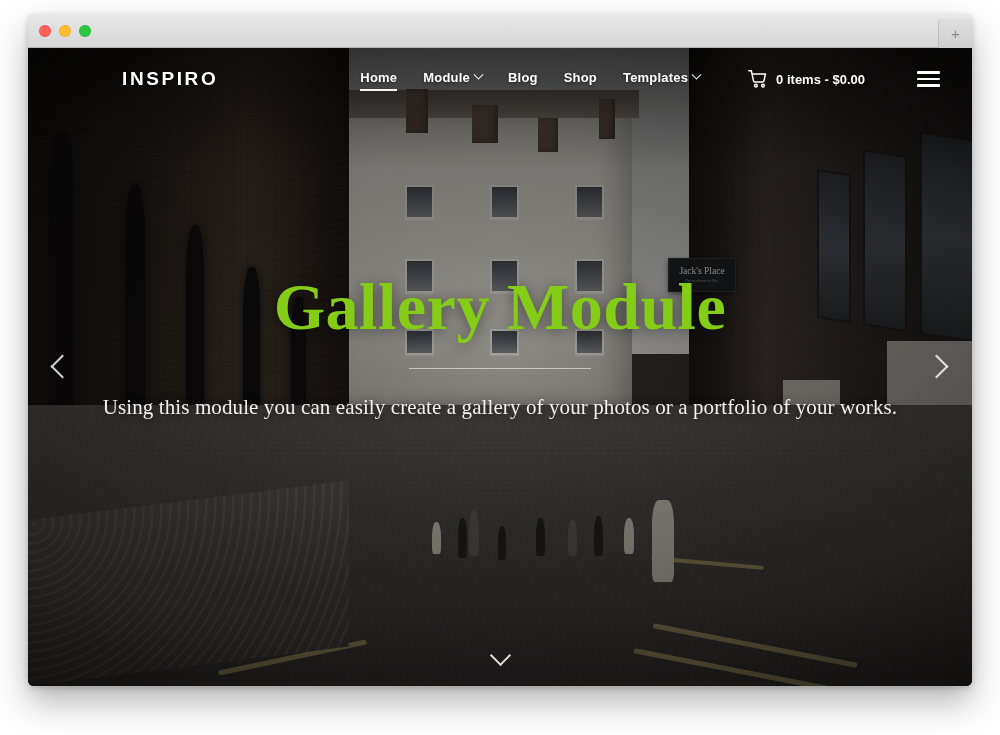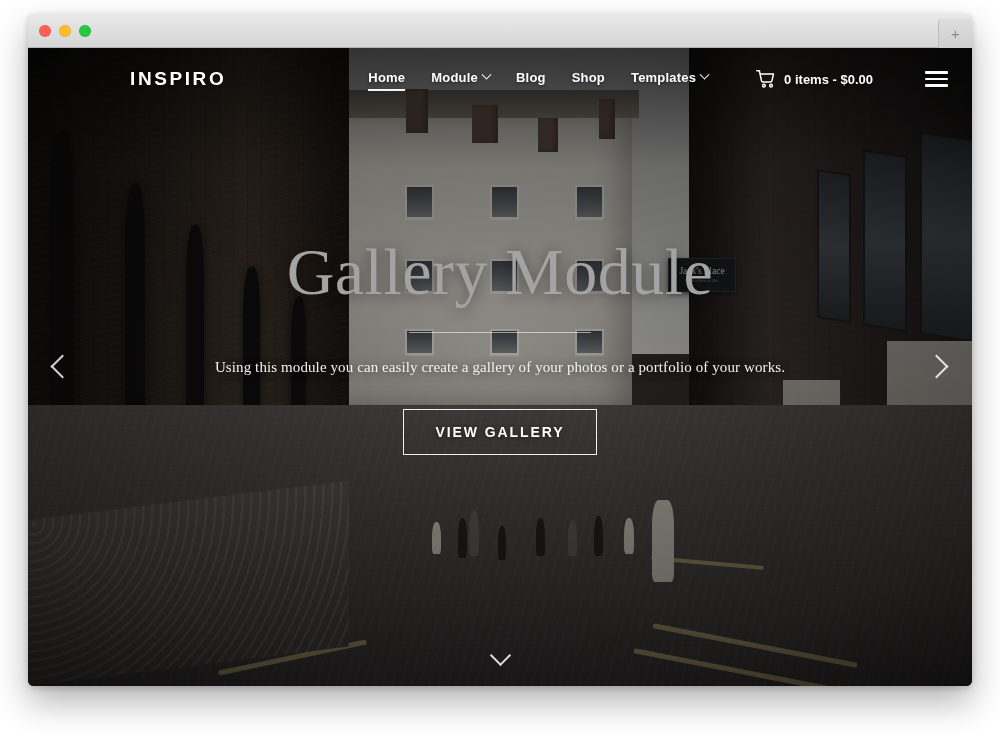--- a/index.html
+++ b/index.html
@@ -287,21 +287,21 @@
   }
   .top-shade {
     position: absolute; left:0; top:0; width:100%; height: 120px;
     background: linear-gradient(to bottom, rgba(0,0,0,0.42), rgba(0,0,0,0));
     pointer-events: none;
   }
 
   
   .site-header {
     position: absolute;
-    left: 8px; top: 0;
+    left: 0; top: 0;
     width: 100%;
     height: 62px;
     display: flex;
     align-items: center;
     padding: 0 32px 0 94px;
     z-index: 20;
   }
 
   .logo {
     color: #ffffff;
@@ -383,38 +383,38 @@
     display: flex;
     flex-direction: column;
     align-items: center;
     justify-content: center;
     padding-bottom: 42px;
     z-index: 15;
   }
 
   .hero-title {
     font-family: "Liberation Serif", serif;
-    font-weight: normal;
+    font-weight: bold;
     font-size: 66px;
     line-height: 1.05;
-    color: #a3a3a3;
+    color: #84cc16;
     letter-spacing: 0.5px;
     text-shadow: 0 2px 14px rgba(0,0,0,0.45);
   }
 
   .hero-divider {
     width: 182px;
     height: 1px;
     background: rgba(255,255,255,0.55);
     margin: 26px 0 26px;
   }
 
   .hero-sub {
     font-family: "Liberation Serif", serif;
-    font-size: 15px;
+    font-size: 21px;
     color: #f2f1ef;
     letter-spacing: 0.1px;
     text-shadow: 0 1px 8px rgba(0,0,0,0.55);
   }
 
   .hero-btn {
     margin-top: 33px;
     border: 1.5px solid rgba(255,255,255,0.92);
     color: #ffffff;
     font-size: 14px;
@@ -612,21 +612,20 @@
             <span></span>
             <span></span>
         </div>
       </nav>
     </header>
 
     <div class="hero">
       <h1 class="hero-title">Gallery Module</h1>
       <div class="hero-divider"></div>
       <p class="hero-sub">Using this module you can easily create a gallery of your photos or a portfolio of your works.</p>
-      <button class="hero-btn">VIEW GALLERY</button>
     </div>
 
     <div class="slider-arrow prev">
         <i></i>
       </div>
     <div class="slider-arrow next">
         <i></i>
       </div>
     <div class="scroll-cue">
         <i></i>

